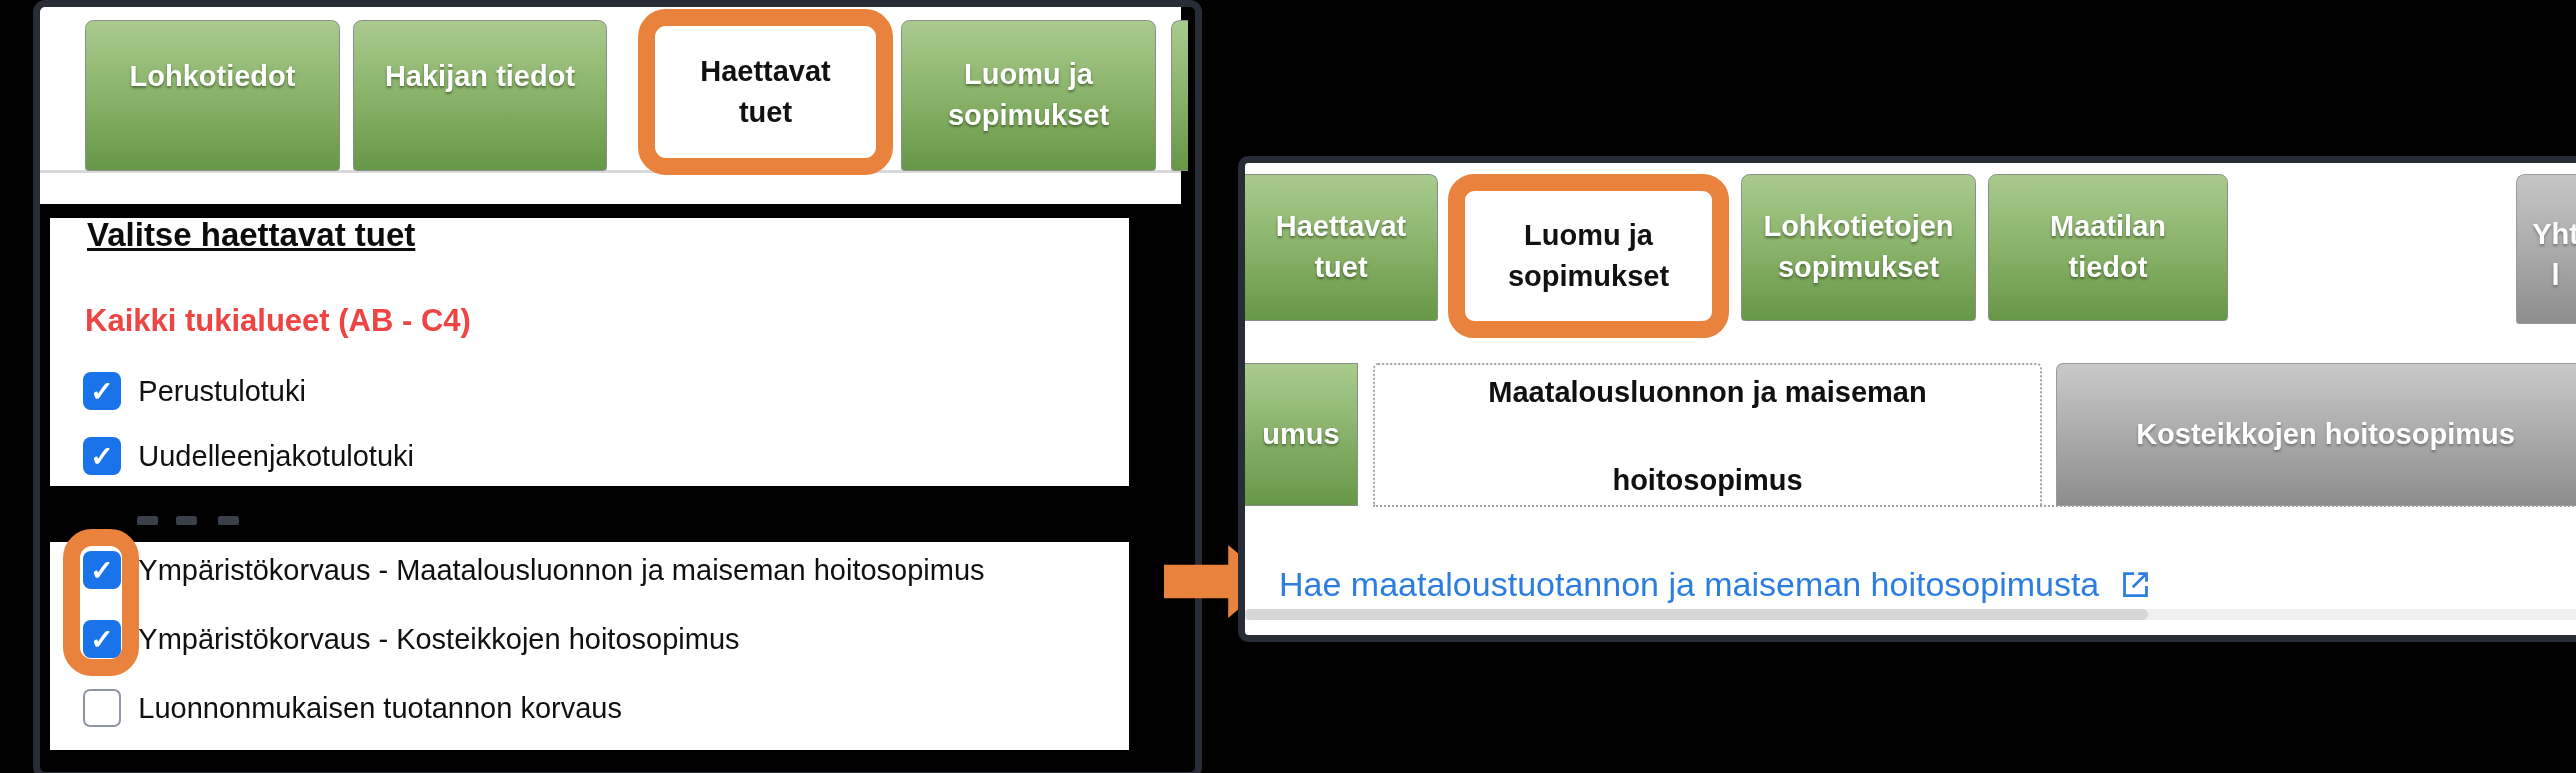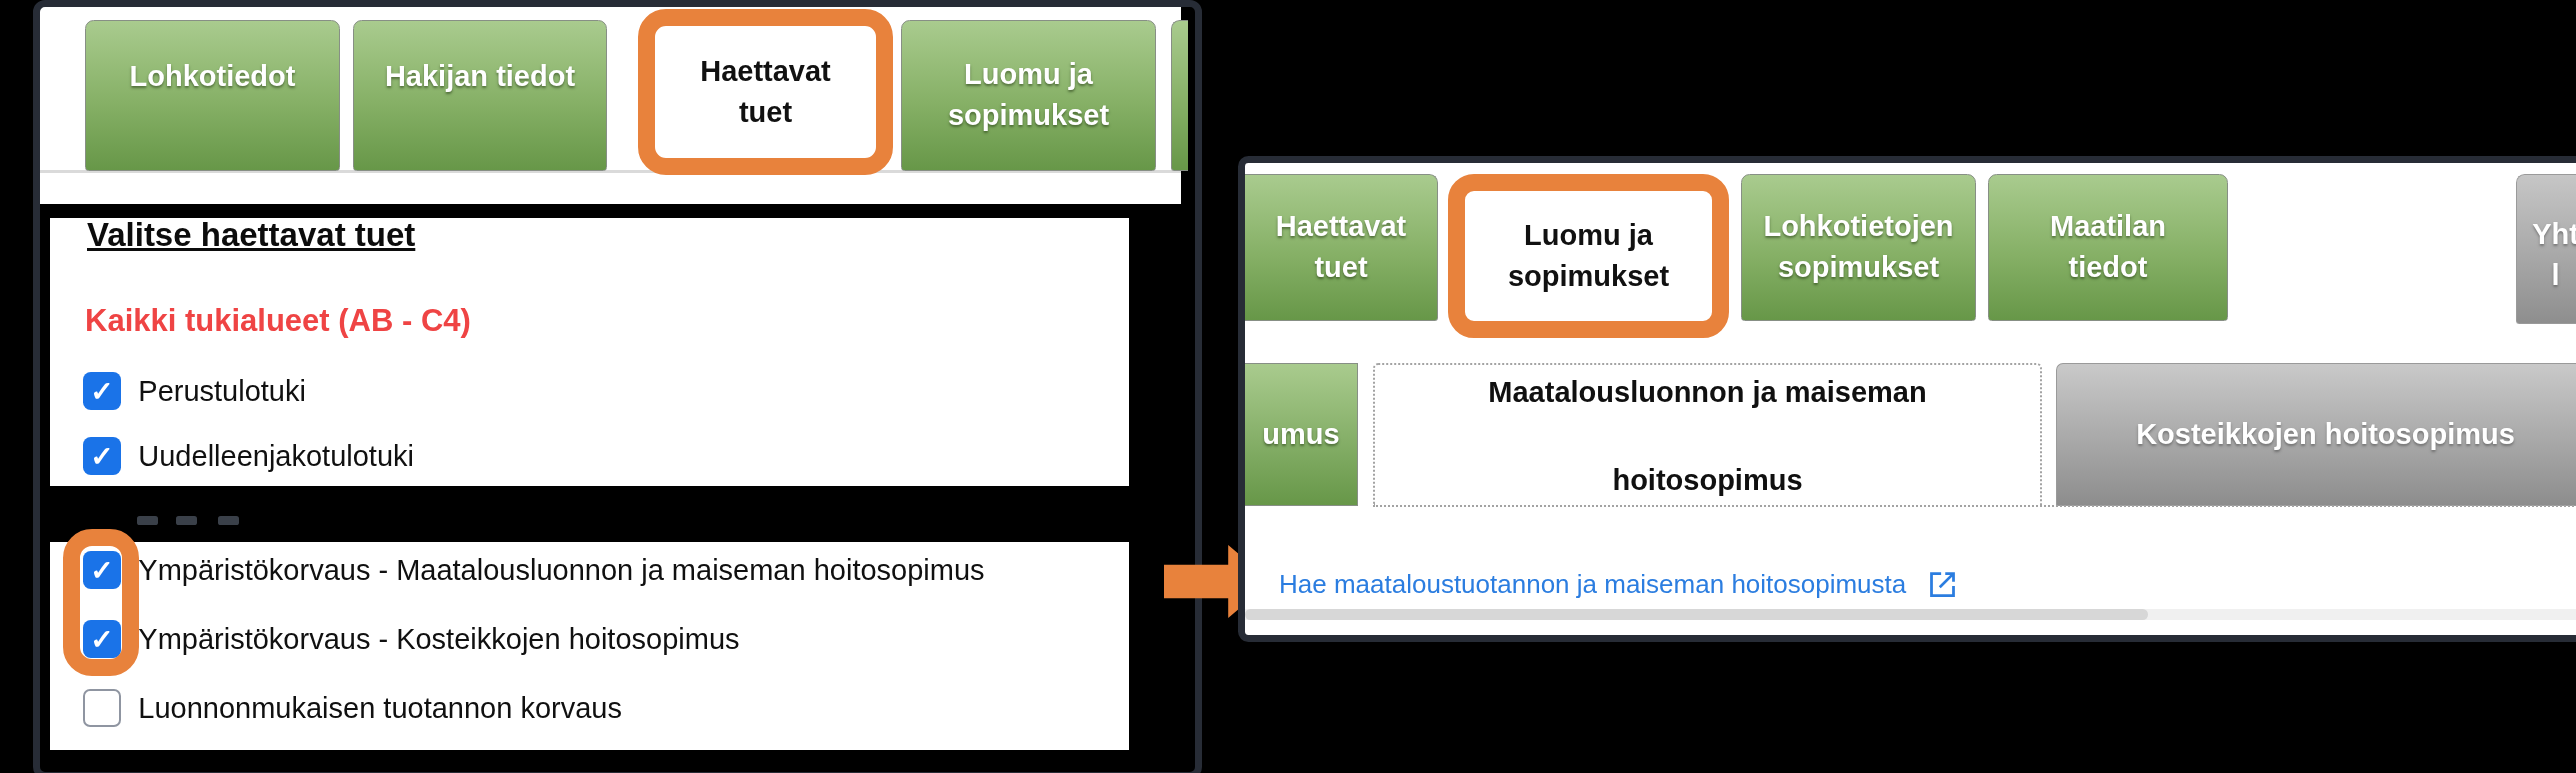--- a/index.html
+++ b/index.html
@@ -49,21 +49,21 @@
   .cb.checked{background:#1a73e8;color:#fff;font-size:28px;font-weight:700;}
   .cb.unchecked{background:#fff;border:2.6px solid #8f95a1;border-radius:7px;}
   .lbl{font-size:29px;color:#101010;white-space:nowrap;}
   .dash{position:absolute;width:21px;height:8.6px;border-radius:2.6px;background:#3a4049;}
   .hl-ring{position:absolute;box-sizing:border-box;border:17.3px solid #e8823c;border-radius:29px;background:transparent;}
 
   .sep{position:absolute;background:#dadada;}
 
   
   .link{position:absolute;display:flex;align-items:center;gap:20px;color:#2b7de0;
-        font-size:26px;cursor:pointer;}
+        font-size:34px;cursor:pointer;}
   .link svg{width:33px;height:33px;}
 
   
   .big-arrow{position:absolute;background:#e8823c;
      clip-path:polygon(0 27%,60% 27%,60% 0,100% 50%,60% 100%,60% 73%,0 73%);}
 
   
   .sb-track{position:absolute;background:#f0f0f0;}
   .sb-thumb{position:absolute;background:#d7d7d7;border-radius:5.2px;}
 </style>

